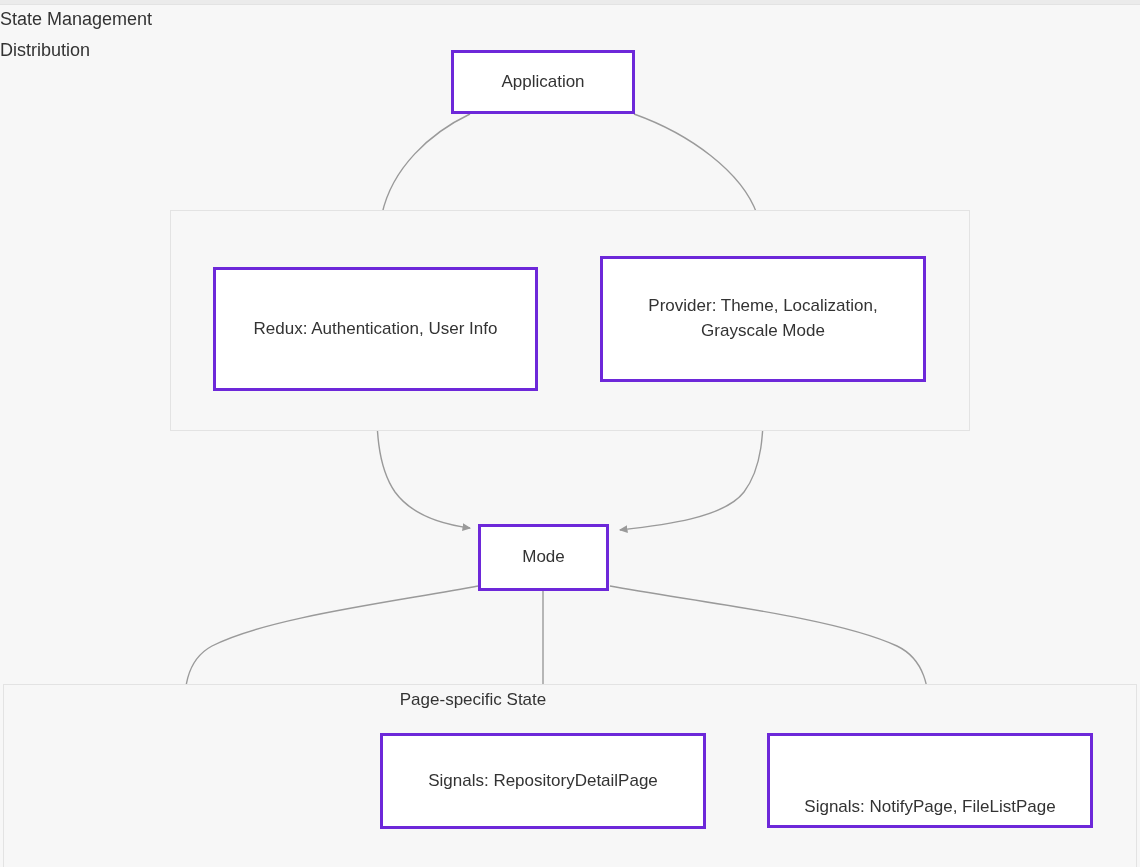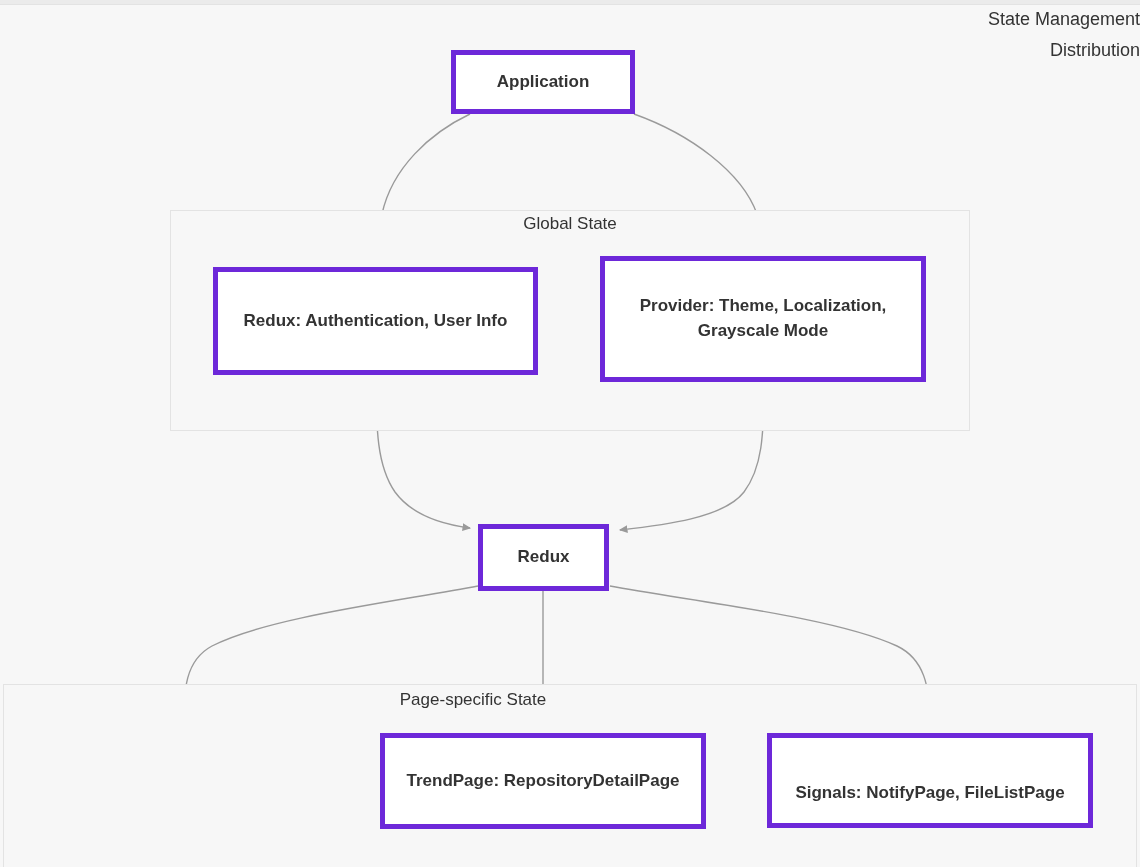--- a/index.html
+++ b/index.html
@@ -26,31 +26,30 @@
     position: absolute;
     left: 0; top: 0;
     width: 1140px;
     height: 867px;
     pointer-events: none;
   }
   .node {
     position: absolute;
     box-sizing: border-box;
     background: #ffffff;
-    border: 5px solid #6d28d9;
+    border: 3px solid #6d28d9;
     display: flex;
     align-items: center;
     justify-content: center;
     text-align: center;
     color: #333333;
     font-size: 17px;
     line-height: 1.45;
-    padding: 17px 10px;
+    padding: 5px 10px;
     z-index: 3;
-    font-weight: bold;
   }
   .cluster {
     position: absolute;
     box-sizing: border-box;
     background: #f7f7f7;
     border: 1px solid #e3e3e3;
     z-index: 1;
   }
   .cluster-label {
     position: absolute;
@@ -58,31 +57,31 @@
     font-size: 17px;
     text-align: center;
     white-space: nowrap;
     z-index: 2;
   }
   #graph-title {
     position: absolute;
     left: 0;
     top: 4px;
     width: 1140px;
-    text-align: right;
+    text-align: left;
     color: #333333;
     font-size: 18px;
     line-height: 1.72;
     z-index: 2;
   }
   #title-line2 { display: block; }
 
   
   #node-application        { left: 451px; top: 50px;  width: 184px; height: 64px; }
-  #node-redux              { left: 213px; top: 267px; width: 325px; height: 108px; }
+  #node-redux              { left: 213px; top: 267px; width: 325px; height: 124px; }
   #node-provider-global    { left: 600px; top: 256px; width: 326px; height: 126px; }
   #node-pages              { left: 478px; top: 524px; width: 131px; height: 67px; }
   #node-riverpod           { left: 47px;  top: 748px; width: 272px; height: 67px; }
   #node-provider-detail    { left: 380px; top: 733px; width: 326px; height: 96px; }
   #node-signals            { left: 767px; top: 733px; width: 326px; height: 95px; align-items: flex-end; }
 
   
   #cluster-global          { left: 170px; top: 210px; width: 800px; height: 221px; }
   #cluster-pagespecific    { left: 3px;   top: 684px; width: 1134px; height: 200px; }
   #label-global            { left: 170px; top: 214px; width: 800px; }
@@ -94,21 +93,20 @@
 <div id="canvas">
 
   <div id="top-strip"></div>
 
   <div id="graph-title">
     <span>State Management</span>
     <span id="title-line2">Distribution</span>
   </div>
 
   <div class="cluster" id="cluster-global"></div>
-  <div class="cluster-label" id="label-global">Global State</div>
 
   <div class="cluster" id="cluster-pagespecific"></div>
   <div class="cluster-label" id="label-pagespecific">Page-specific State</div>
 
   <svg id="edges" viewBox="0 0 1140 867">
     <defs>
       <marker id="ah" markerWidth="9" markerHeight="9" refX="7.5" refY="4.5" orient="auto" markerUnits="userSpaceOnUse">
         <path d="M0,0.6 L8.6,4.5 L0,8.4 z" fill="#9a9a9a"></path>
       </marker>
     </defs>
@@ -129,25 +127,25 @@
 
   <div class="node" id="node-redux">
     <span>Redux: Authentication, User Info</span>
   </div>
 
   <div class="node" id="node-provider-global">
     <span>Provider: Theme, Localization, Grayscale Mode</span>
   </div>
 
   <div class="node" id="node-pages">
-    <span>Redux</span>
+    <span>Mode</span>
   </div>
 
 
   <div class="node" id="node-provider-detail">
-    <span>TrendPage: RepositoryDetailPage</span>
+    <span>Signals: RepositoryDetailPage</span>
   </div>
 
   <div class="node" id="node-signals">
     <span>Signals: NotifyPage, FileListPage</span>
   </div>
 
 </div>
 
 </body></html>

